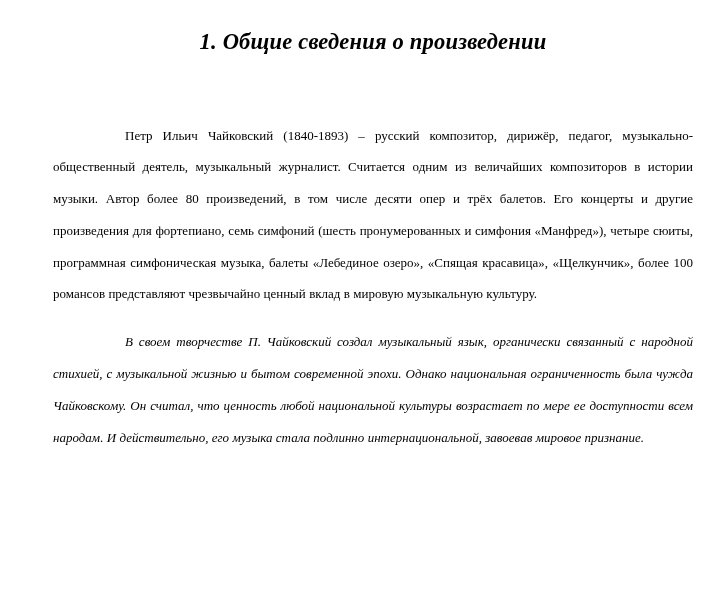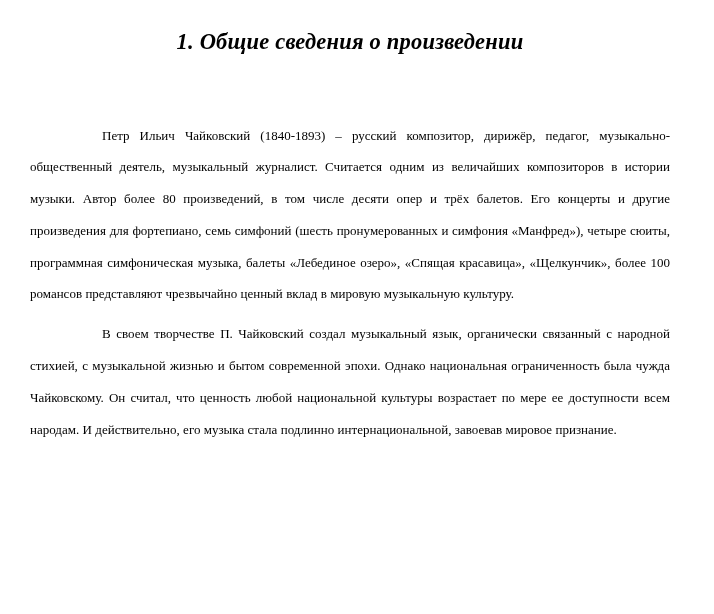--- a/index.html
+++ b/index.html
@@ -23,21 +23,21 @@
     left: 0;
     top: 0;
     width: 714px;
     height: 614px;
     background: #ffffff;
     overflow: hidden;
   }
 
   .content {
     position: absolute;
-    left: 30px;
+    left: 53px;
     top: 0;
     width: 640px;
   }
 
   .doc-heading {
     margin: 0;
     padding: 0;
     font-size: 22.5px;
     font-weight: bold;
     font-style: italic;
@@ -58,21 +58,22 @@
     font-size: 13px;
     line-height: 31.8px;
     text-align: justify;
     text-justify: inter-word;
     text-indent: 72px;
     hyphens: none;
     word-spacing: 0.1px;
   }
 
   p.body-par + p.body-par {
-    margin-top: 8px;
+    margin-top: 16px;
+    font-style: italic;
   }
 </style>
 </head>
 <body>
 
 <div class="page">
   <div class="content">
 
     <h1 class="doc-heading">1. Общие сведения о произведении</h1>
 

